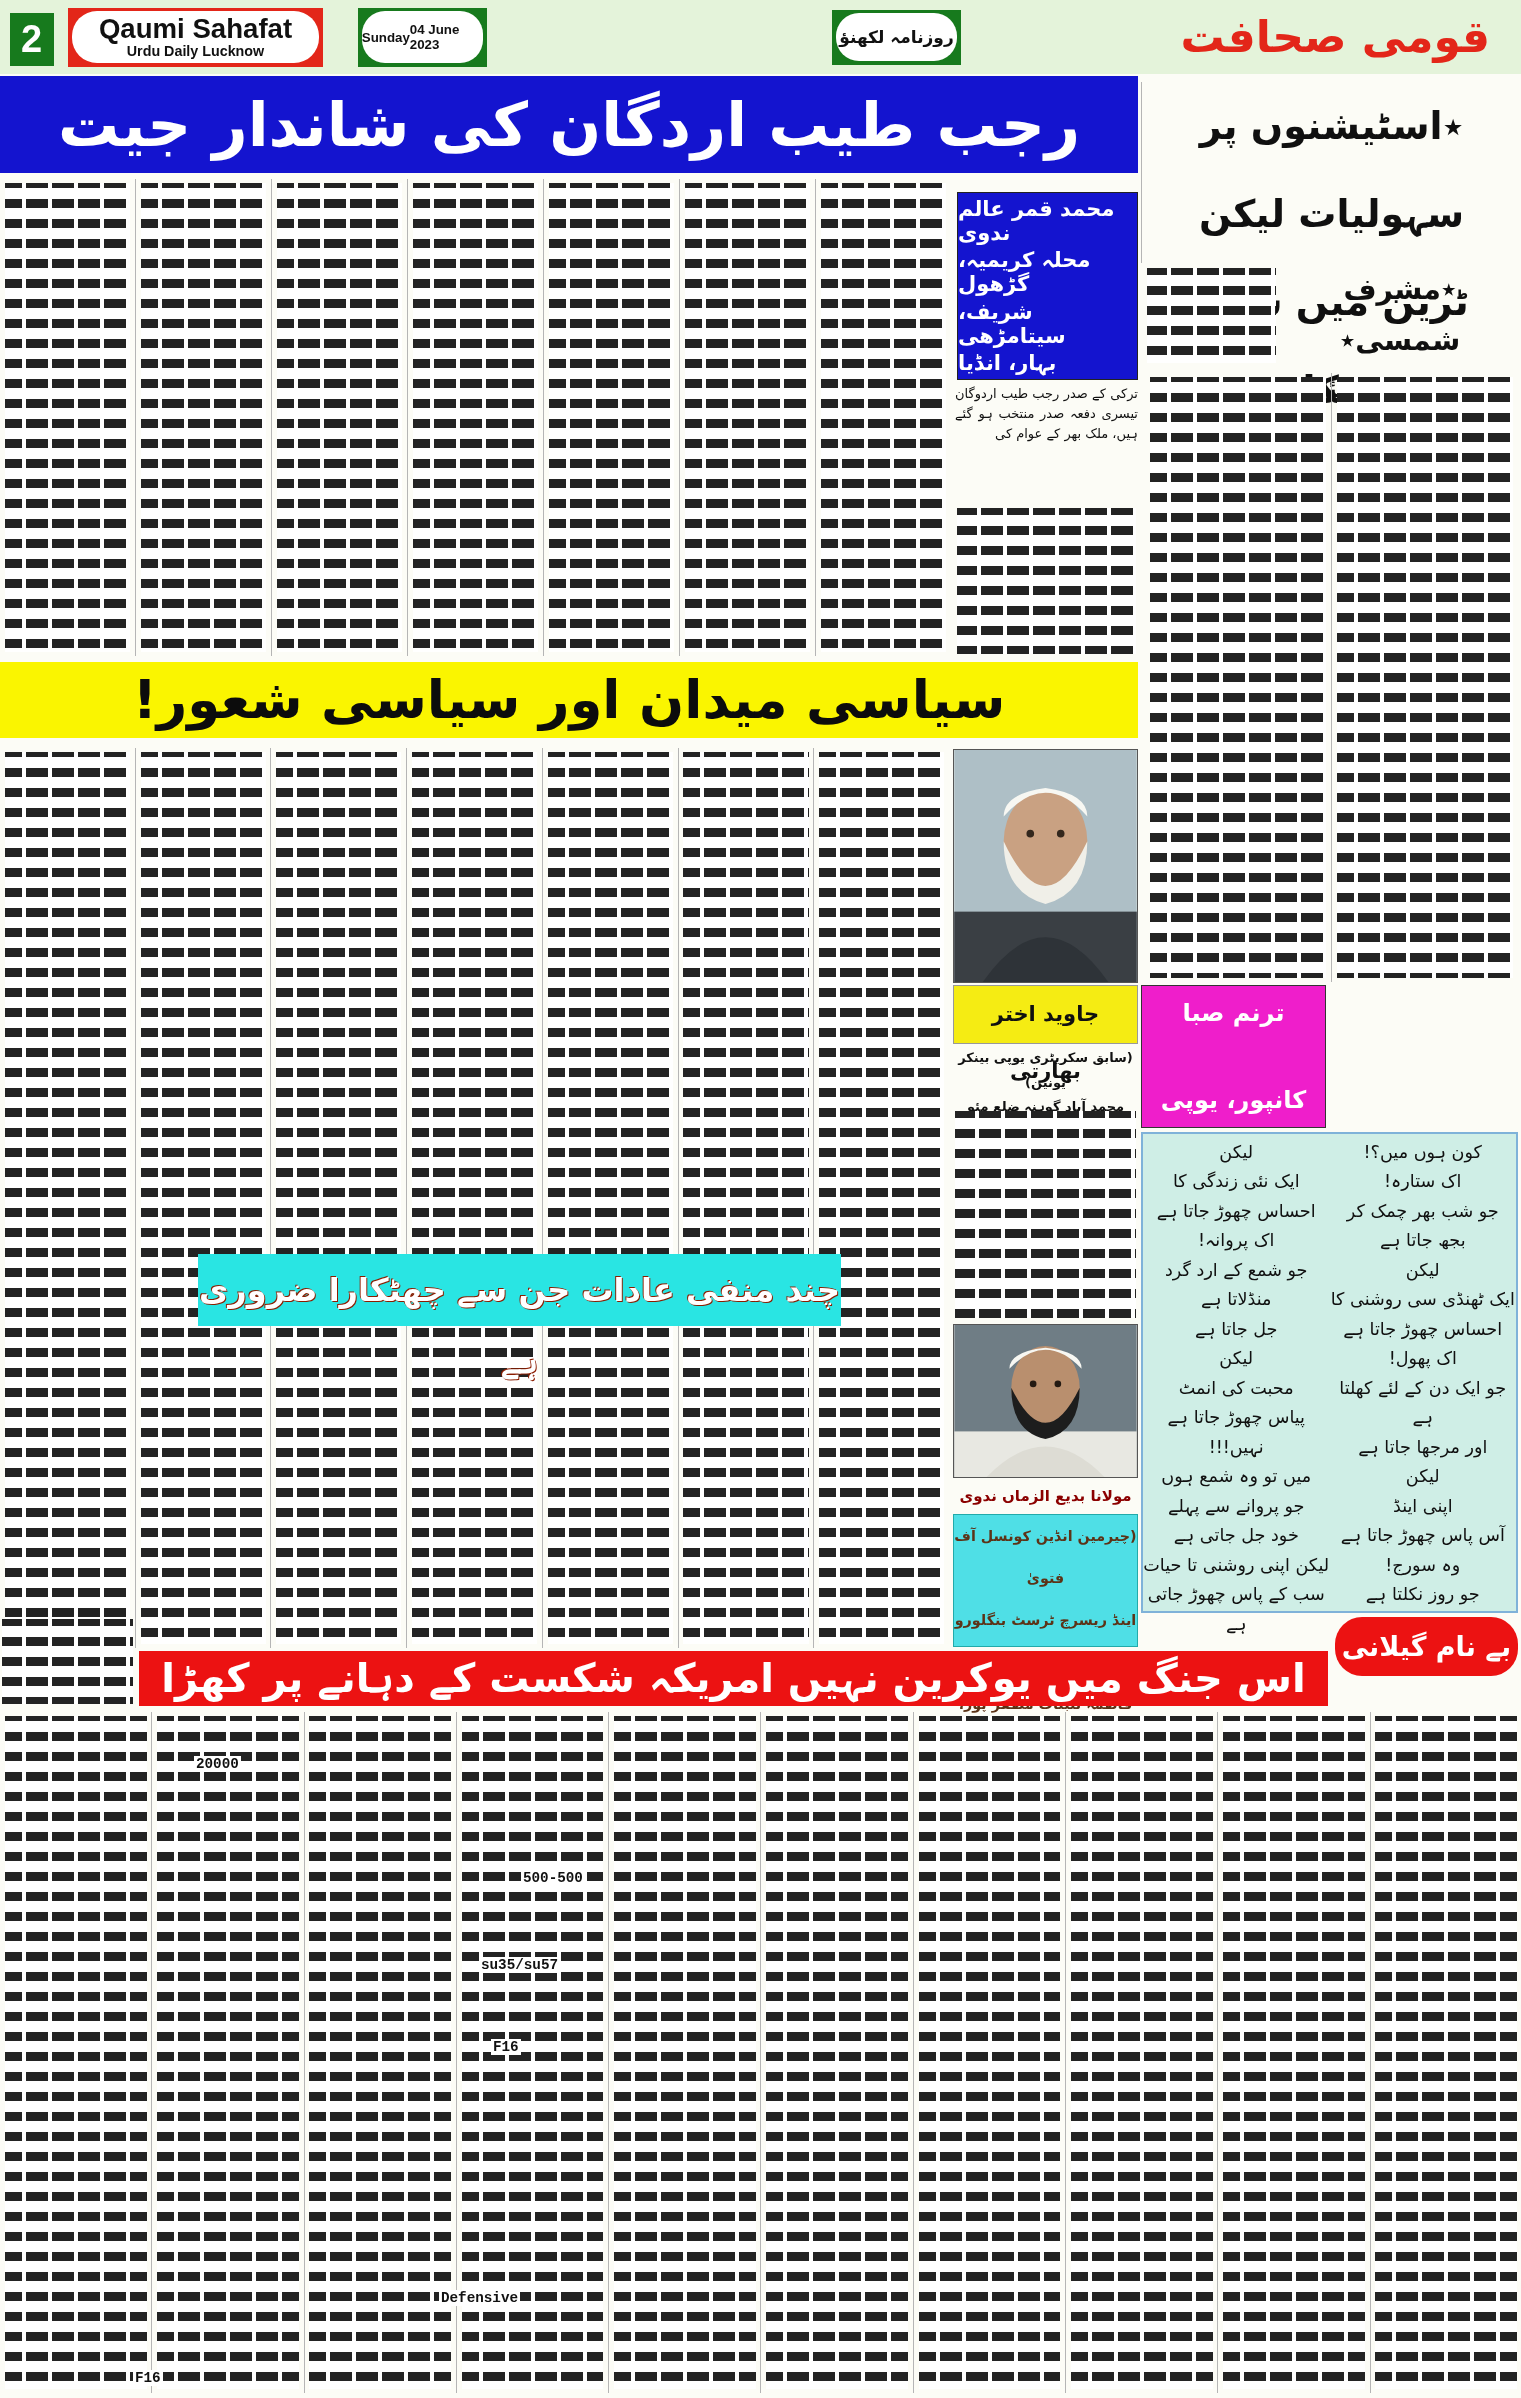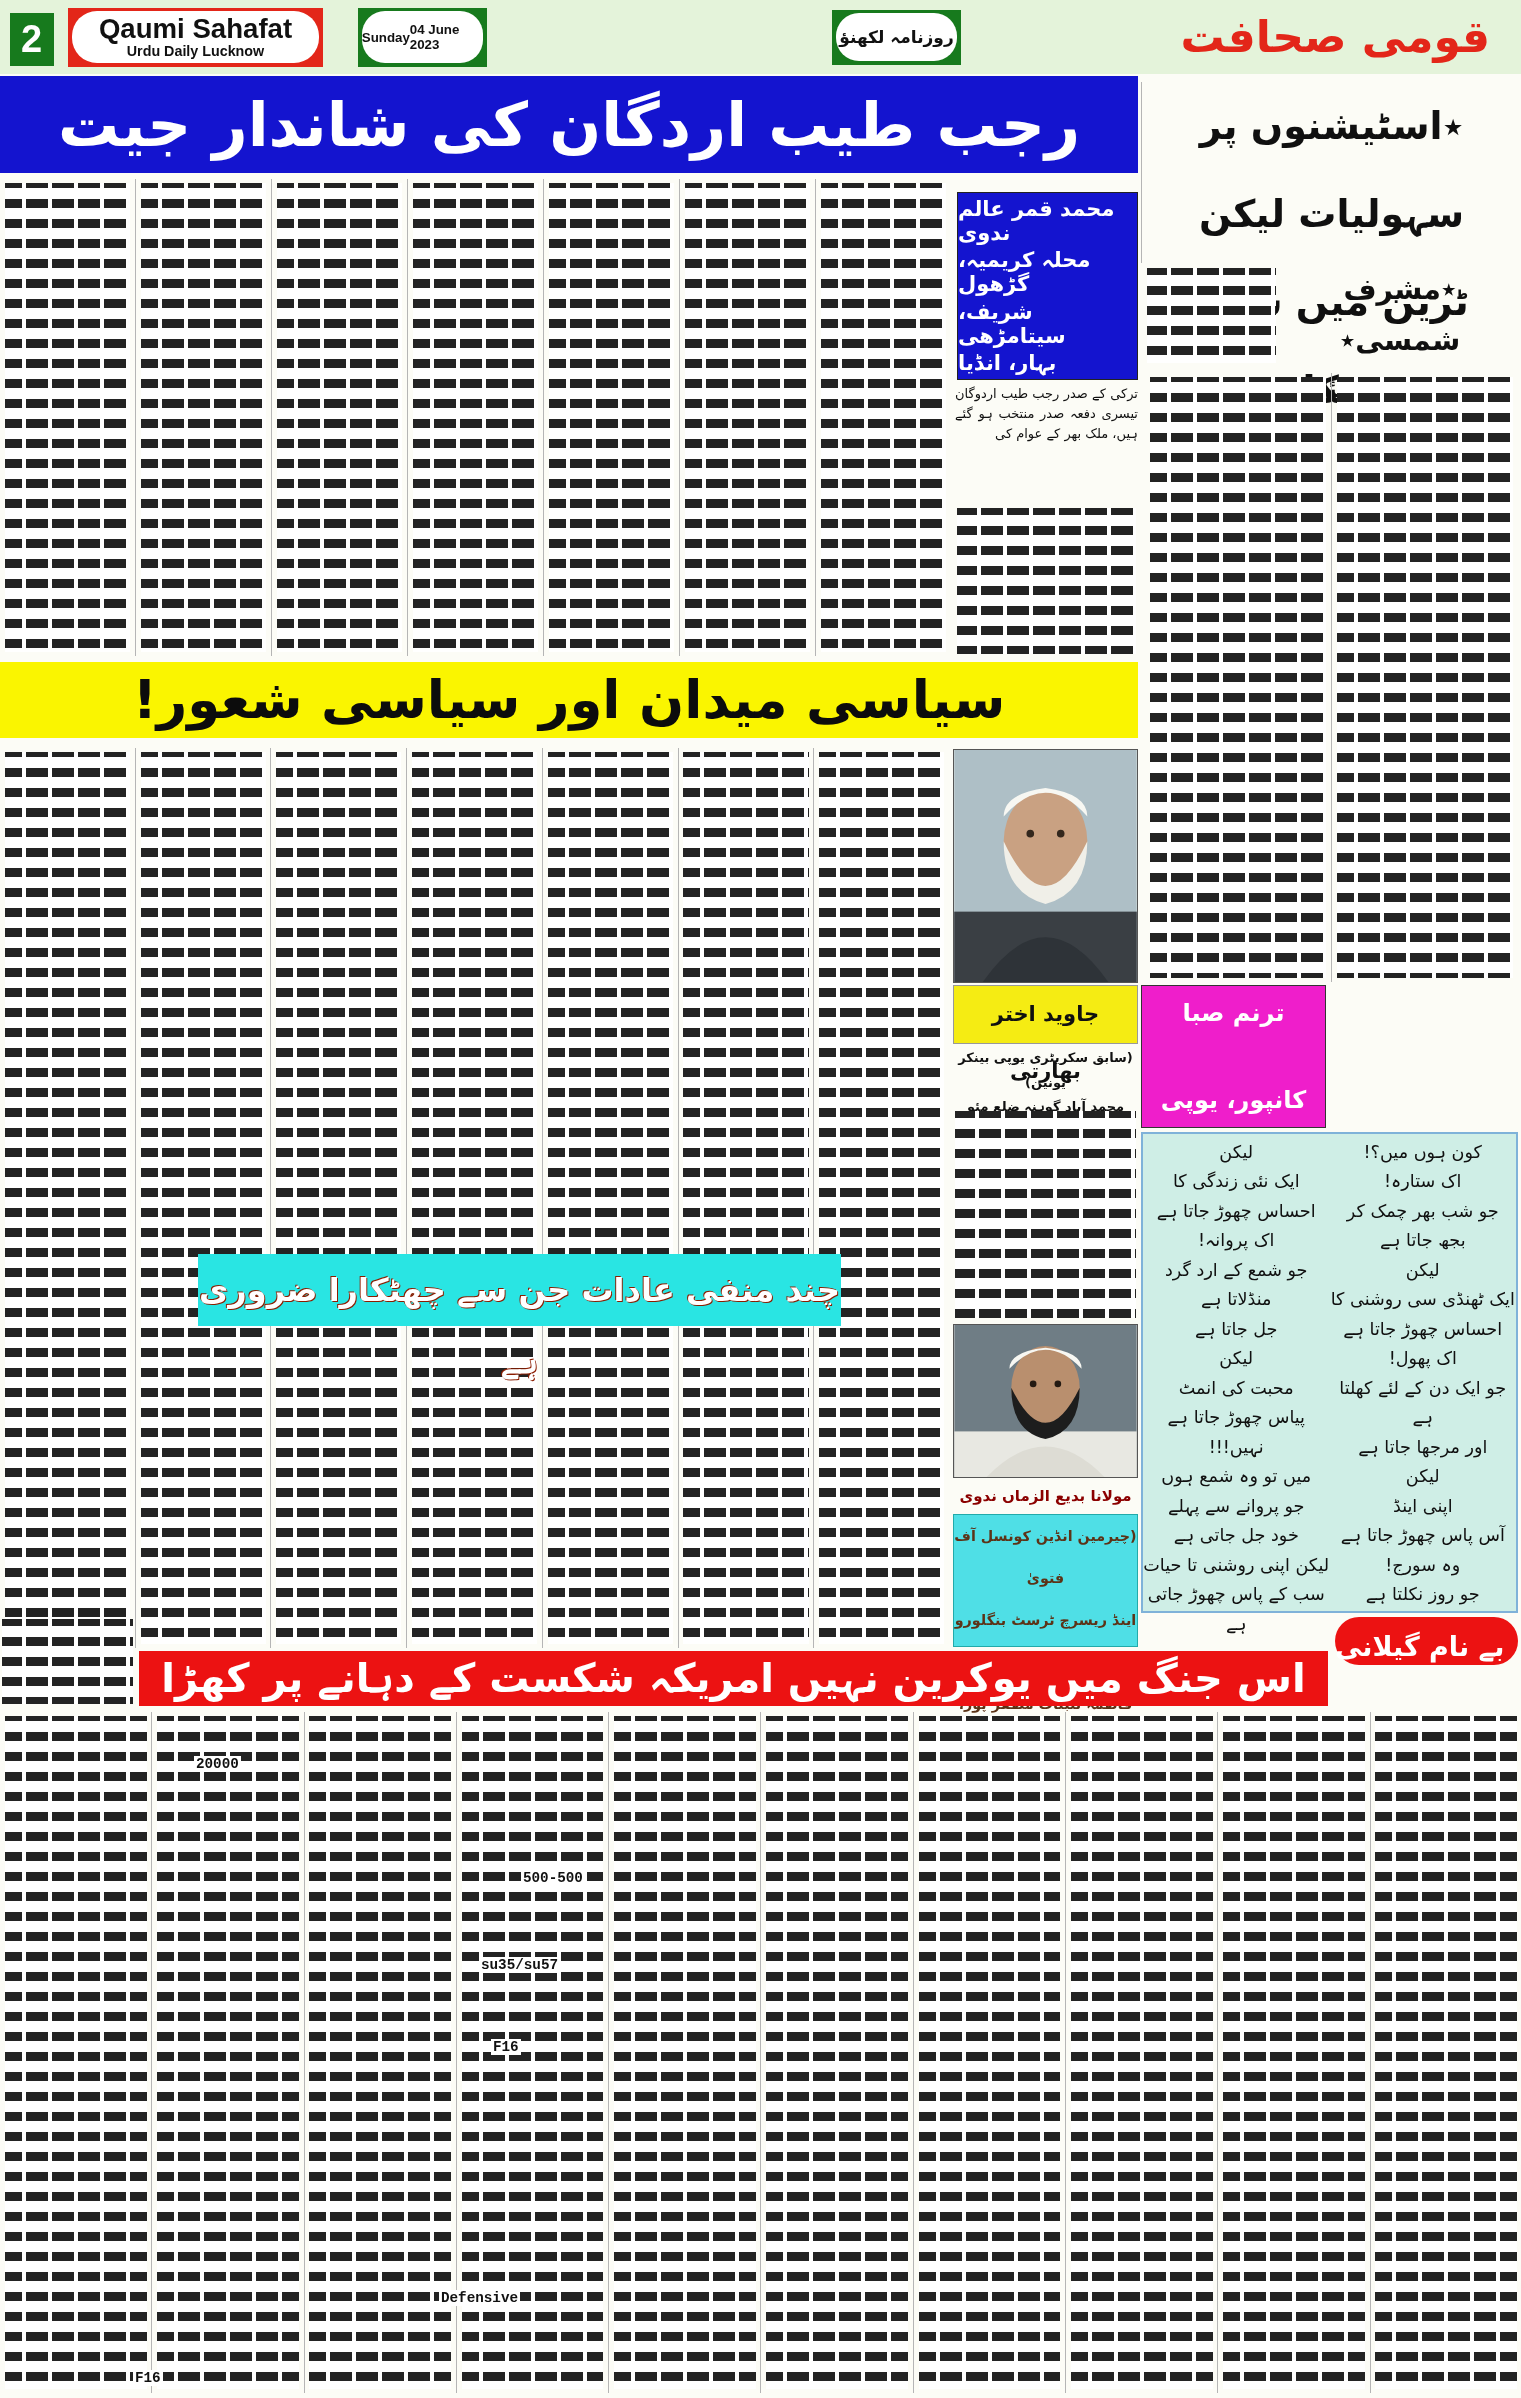--- a/index.html
+++ b/index.html
@@ -26,22 +26,22 @@
   
   .blue-band{left:0;top:76px;width:1138px;height:97px;background:#1414cf;color:#fff;
              font:700 61px "DejaVu Sans",sans-serif;text-align:center;line-height:97px;}
   .yellow-band{left:0;top:662px;width:1138px;height:76px;background:#faf500;color:#0c0c0c;
                font:700 53px "DejaVu Sans",sans-serif;text-align:center;line-height:76px;}
   .cyan-band{left:198px;top:1254px;width:643px;height:72px;background:#29e5e3;color:#fff;z-index:5;
              font:700 32px "DejaVu Sans",sans-serif;text-align:center;line-height:72px;
              text-shadow:1px 1px 0 #8c1d00,-1px -1px 0 #8c1d00;}
   .red-band{left:139px;top:1651px;width:1189px;height:55px;background:#ec1212;color:#fff;
             font:700 40px "DejaVu Sans",sans-serif;text-align:center;line-height:55px;}
-  .red-author{left:1335px;top:1617px;width:183px;height:48px;background:#ec1212;color:#fff;
-              font:700 27px "DejaVu Sans",sans-serif;text-align:left;line-height:59px;border-radius:27px;}
+  .red-author{left:1335px;top:1617px;width:183px;height:59px;background:#ec1212;color:#fff;
+              font:700 27px "DejaVu Sans",sans-serif;text-align:center;line-height:59px;border-radius:27px;}
   
   .sb-headline{left:1141px;top:82px;width:379px;height:181px;text-align:center;color:#101010;
                font:700 38px "DejaVu Sans",sans-serif;line-height:88px;border-left:1px solid #b5b5b5;}
   .sb-byline{left:1282px;top:264px;width:236px;height:103px;text-align:center;color:#101010;}
   .sb-byline .a{font:700 28.5px "DejaVu Sans",sans-serif;line-height:51px;}
   .sb-byline .b{font:700 25px "DejaVu Sans",sans-serif;line-height:46px;}
   
   .author-box{left:957px;top:192px;width:181px;height:188px;background:#1414cf;border:1px solid #222;
               box-sizing:border-box;color:#fff;text-align:left;font:700 21px "DejaVu Sans",sans-serif;
               display:flex;flex-direction:column;justify-content:space-evenly;}

